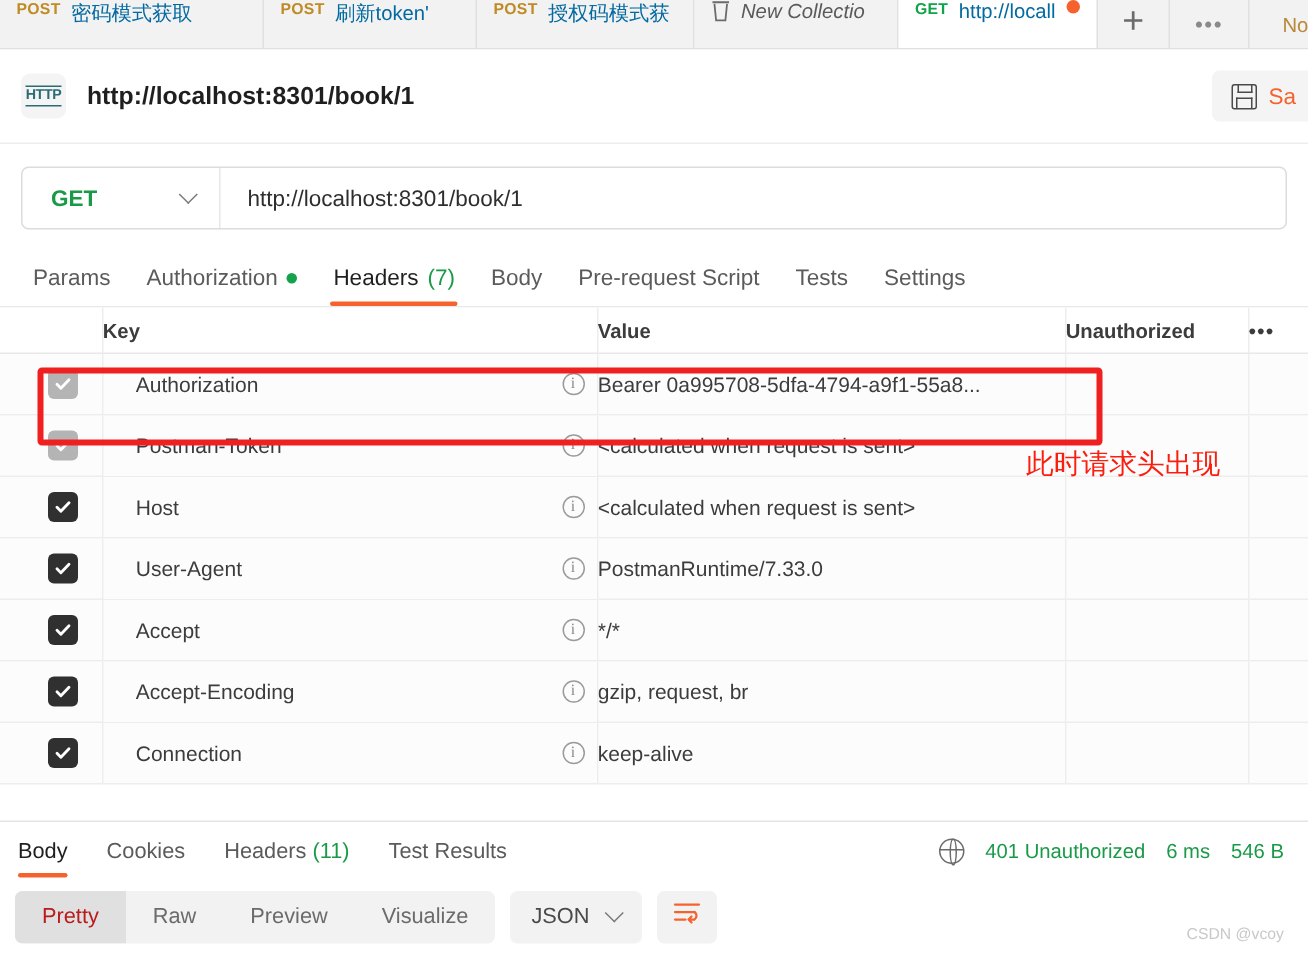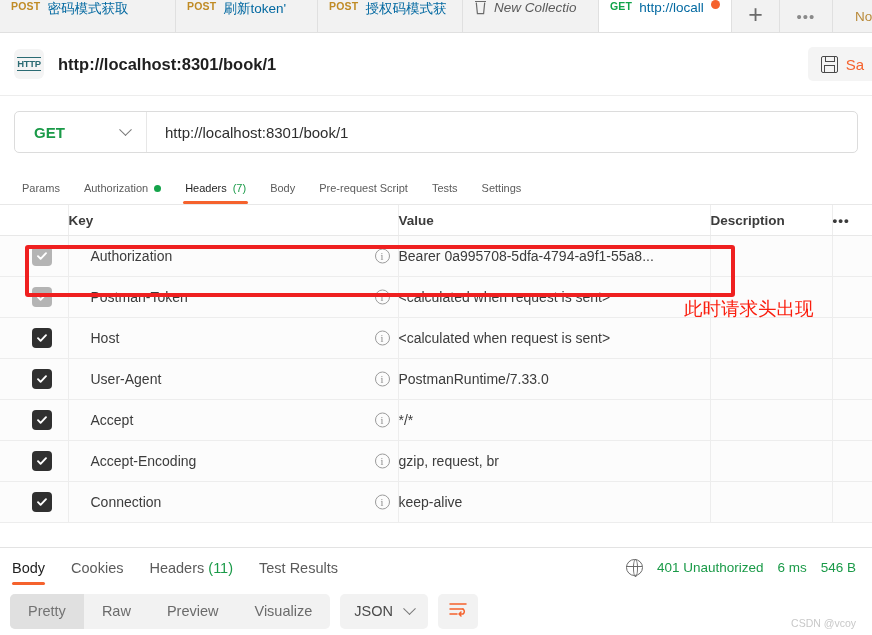--- a/index.html
+++ b/index.html
@@ -146,21 +146,21 @@
     display: flex; align-items: flex-end;
     gap: 0;
     height: 42px;
     padding: 0 10px;
     margin-top: 10px;
     border-bottom: 1px solid #e8e8e8;
   }
   .rqtab {
     position: relative;
     padding: 0 12px 10px 12px;
-    font-size: 11px; color: #5b5b5b;
+    font-size: 15px; color: #5b5b5b;
     display: flex; align-items: center; gap: 6px;
     white-space: nowrap;
     justify-content: center;
   }
   .rqtab.active { color: #1f1f1f; }
   .rqtab.active::after {
     content:""; position: absolute; left: 10px; right: 10px; bottom: 0;
     height: 3px; background: #f5622d; border-radius: 2px;
   }
   .cnt { color: #1a9a48; }
@@ -271,21 +271,21 @@
   }
   .segwrap {
     display: flex; align-items: stretch;
     background: #f2f2f2; border-radius: 5px; overflow: hidden;
     height: 35px;
   }
   .seg {
     display: flex; align-items: center; padding: 0 18px;
     font-size: 14.5px; color: #6b6b6b;
   }
-  .seg.active { background: #e0e0e0; color: #737373; }
+  .seg.active { background: #e0e0e0; color: #b91c1c; }
   .jsonsel {
     display: flex; align-items: center; gap: 12px;
     height: 35px; padding: 0 14px;
     background: #f2f2f2; border-radius: 5px;
     font-size: 14.5px; color: #4a4a4a;
   }
   .wrapbtn {
     width: 40px; height: 35px; background: #f2f2f2; border-radius: 5px;
     display: flex; align-items: center; justify-content: center;
   }
@@ -385,21 +385,21 @@
       <span>Settings</span>
     </div>
   </div>
 
   <table class="tbl">
     <thead>
       <tr>
         <th class="col-chk"></th>
         <th class="col-key cell-pad">Key</th>
         <th class="col-val cell-pad">Value</th>
-        <th class="col-desc cell-pad">Description</th>
+        <th class="col-desc cell-pad">Unauthorized</th>
         <th class="col-dots th-dots">•••</th>
       </tr>
     </thead>
     <tbody>
 
       <tr>
         <td class="col-chk">
           <span class="cbx off">
             <svg width="12" height="12" viewBox="0 0 12 12">
                 <path d="M2 6.2 L4.6 8.8 L10 3.2" stroke="#fff" stroke-width="1.9" fill="none" stroke-linecap="round" stroke-linejoin="round"></path>

